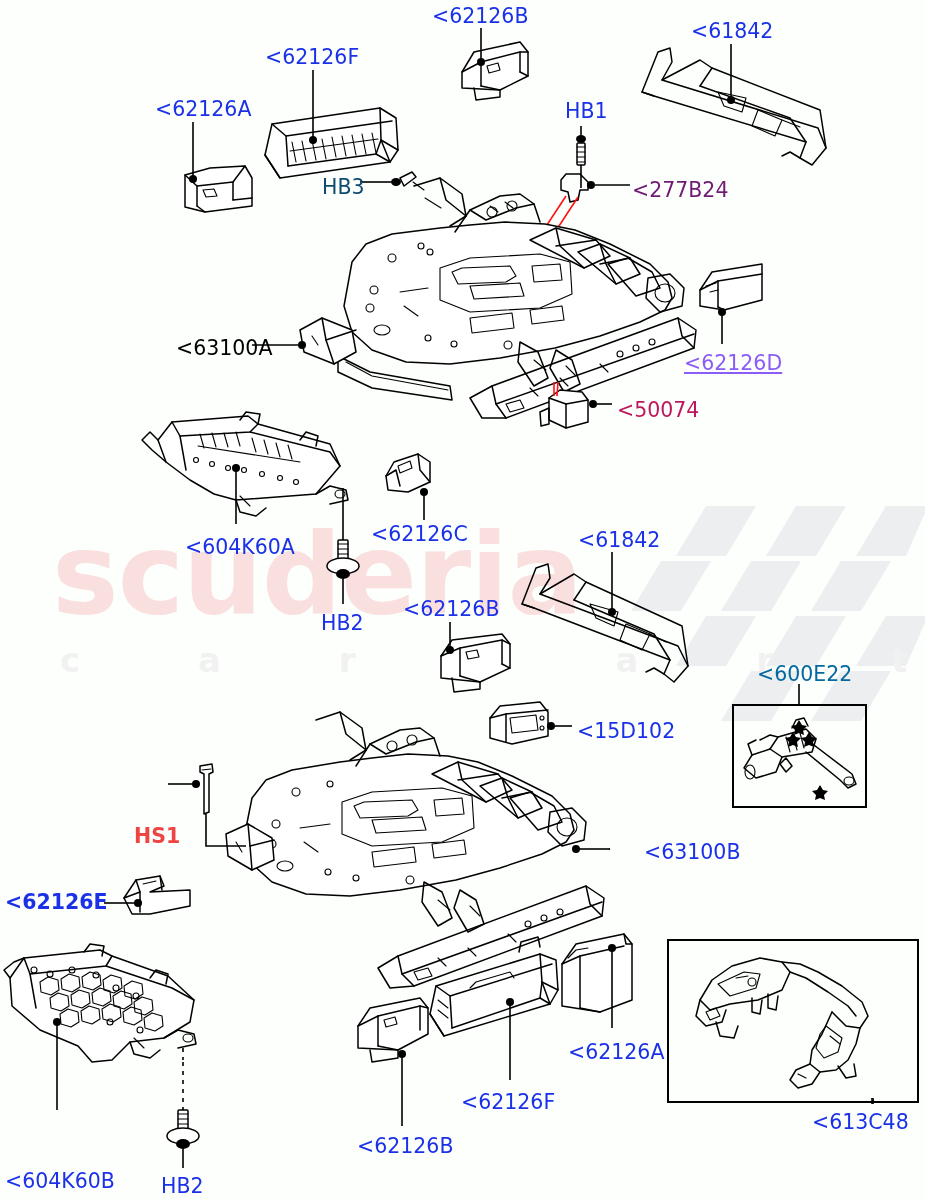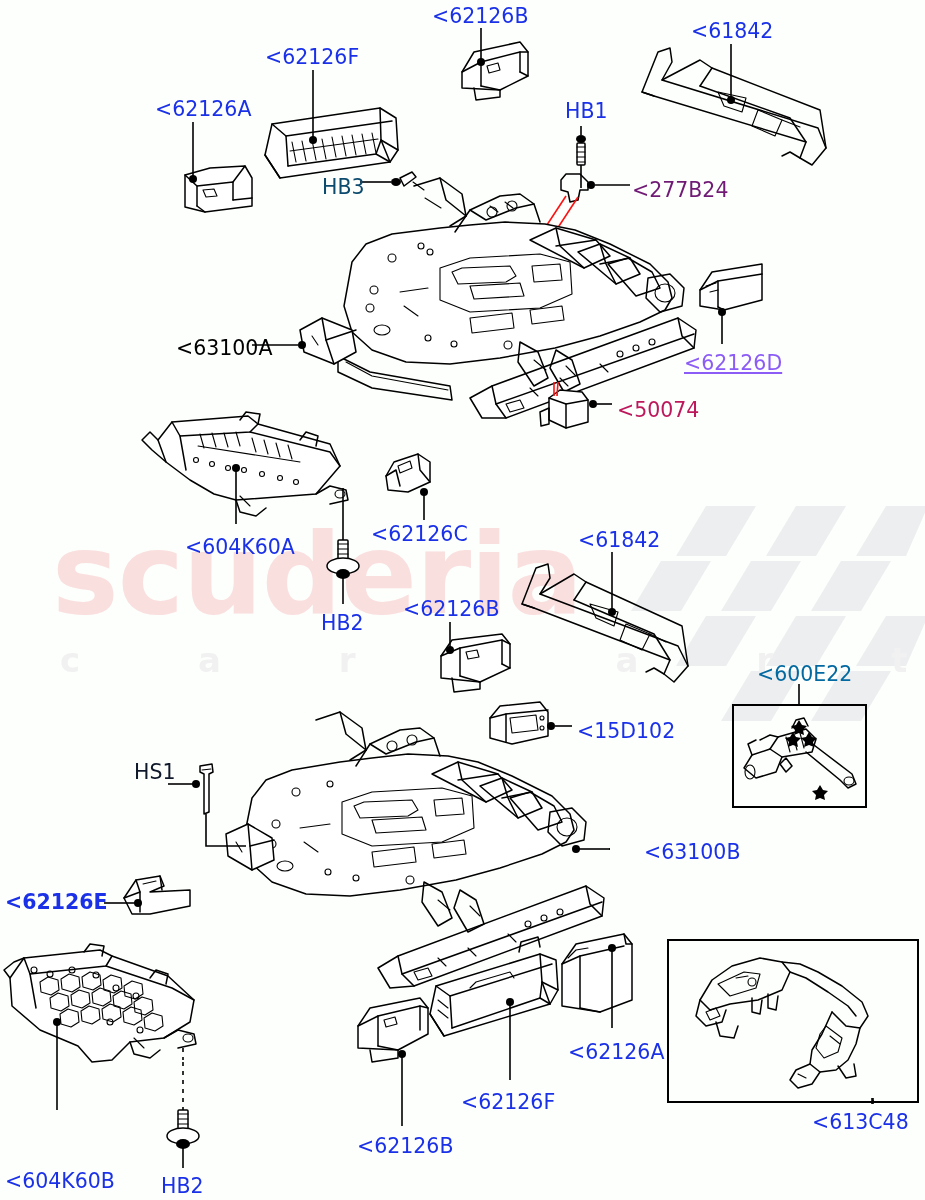--- a/index.html
+++ b/index.html
@@ -607,21 +607,21 @@
       <div class="lbl" style="left: 176px; top: 336px; color: #000000;">&lt;63100A</div>
       <div class="lbl" style="left: 684px; top: 351px; color: #8b5cf6; text-decoration: underline;">&lt;62126D</div>
       <div class="lbl" style="left: 617px; top: 398px; color: #be185d;">&lt;50074</div>
       <div class="lbl" style="left: 371px; top: 522px; color: rgb(26, 49, 232);">&lt;62126C</div>
       <div class="lbl" style="left: 185px; top: 535px; color: rgb(26, 49, 232);">&lt;604K60A</div>
       <div class="lbl" style="left: 578px; top: 528px; color: rgb(26, 49, 232);">&lt;61842</div>
       <div class="lbl" style="left: 403px; top: 597px; color: rgb(26, 49, 232);">&lt;62126B</div>
       <div class="lbl" style="left: 321px; top: 611px; color: rgb(26, 49, 232);">HB2</div>
       <div class="lbl" style="left: 757px; top: 662px; color: #0369a1;">&lt;600E22</div>
       <div class="lbl" style="left: 577px; top: 719px; color: rgb(26, 49, 232);">&lt;15D102</div>
-      <div class="lbl" style="left: 134px; top: 760px; color: #0f172a;">HS1</div>
+      <div class="lbl" style="left: 134px; top: 824px; color: #ef4444; font-weight: bold;">HS1</div>
       <div class="lbl" style="left: 618px; top: 840px; color: rgb(26, 49, 232); margin-left: 26px;">&lt;63100B</div>
       <div class="lbl" style="left: 5px; top: 890px; color: rgb(26, 49, 232); font-weight: bold;">&lt;62126E</div>
       <div class="lbl" style="left: 568px; top: 1040px; color: rgb(26, 49, 232);">&lt;62126A</div>
       <div class="lbl" style="left: 461px; top: 1090px; color: rgb(26, 49, 232);">&lt;62126F</div>
       <div class="lbl" style="left: 5px; top: 1121px; color: rgb(26, 49, 232); margin-top: 48px;">&lt;604K60B</div>
       <div class="lbl" style="left: 357px; top: 1134px; color: rgb(26, 49, 232);">&lt;62126B</div>
       <div class="lbl" style="left: 812px; top: 1110px; color: rgb(26, 49, 232); text-align: right;">&lt;613C48</div>
       <div class="lbl" style="left: 161px; top: 1174px; color: rgb(26, 49, 232);">HB2</div>
     </div>
 

